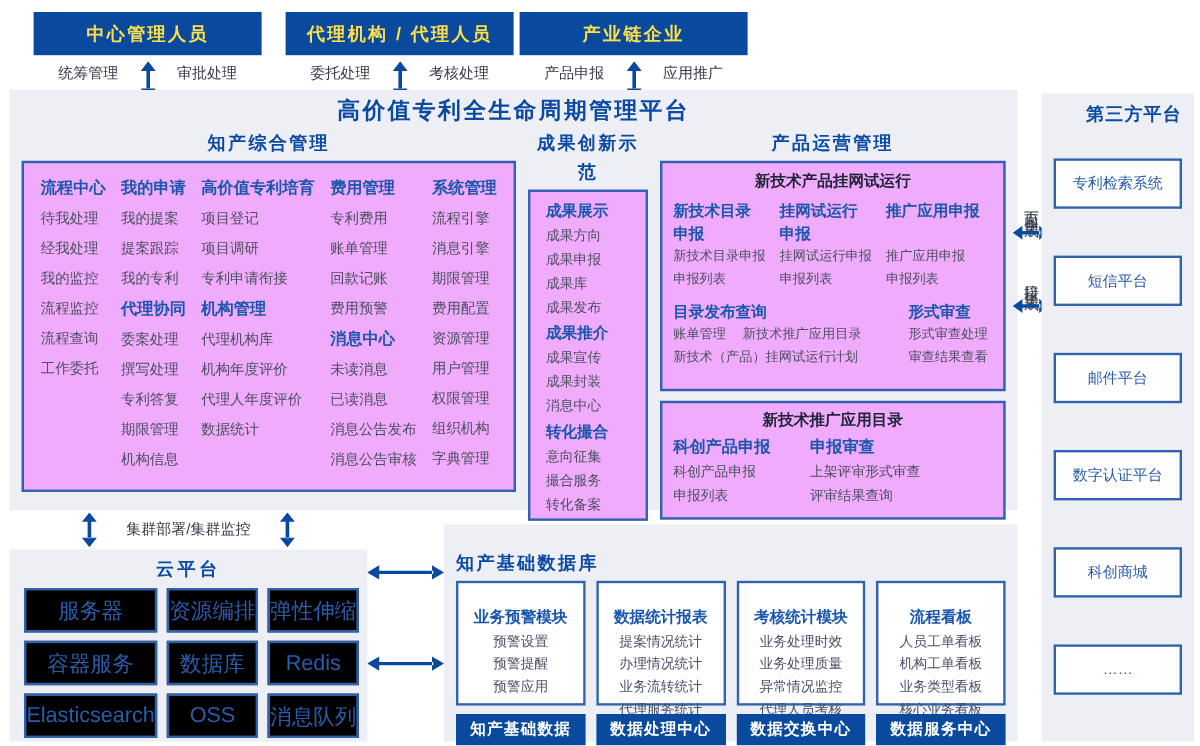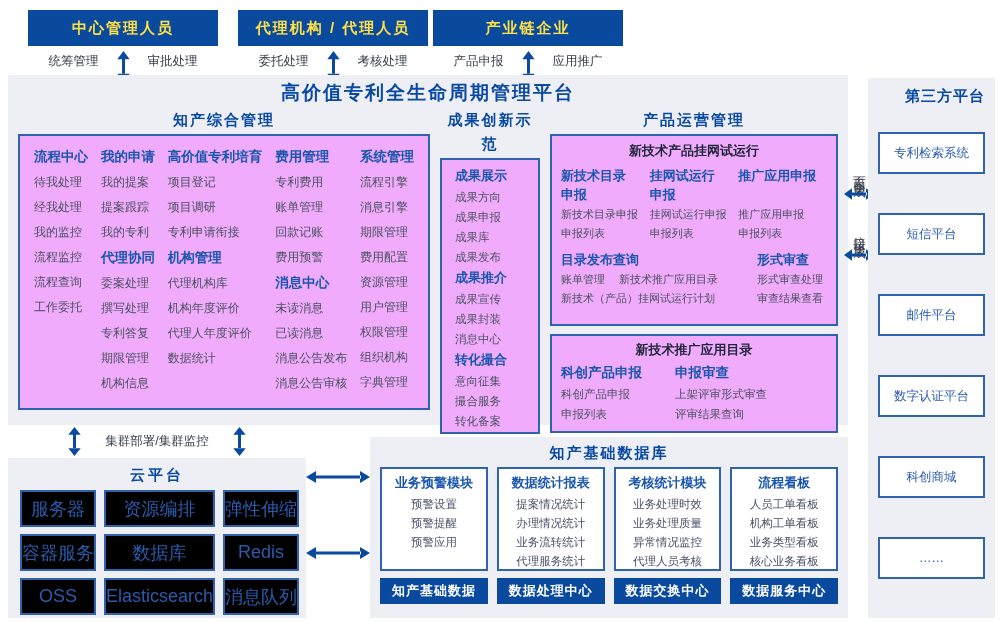--- a/index.html
+++ b/index.html
@@ -97,25 +97,25 @@
   .cloud-box { height: 37px; background: #000000; border: 2px solid var(--border); display: flex;
     align-items: center; justify-content: center; color: var(--boxtext); font-size: 18px; white-space: nowrap; }
 
   .link-arrow { position: absolute; }
   .link1 { left: 306px; top: 470px; }
   .link2 { left: 306px; top: 546px; }
 
   
   .db { position: absolute; left: 370px; top: 437px; width: 478px; height: 181px;
     background: var(--panel); padding: 4px 10px 0; }
-  .db-title { text-align: center; font-weight: bold; font-size: 15px; color: var(--title);
-    letter-spacing: 2px; line-height: 24px; }
+  .db-title { font-weight: bold; font-size: 15px; color: var(--title);
+    letter-spacing: 2px; line-height: 24px; margin-top: 17px; }
   .db-modules { display: flex; gap: 9px; margin-top: 2px; }
   .db-module { flex: 1; display: flex; flex-direction: column; }
-  .db-box { height: 104px; background: #fff; border: 2px solid var(--border); padding-top: 2px;
+  .db-box { height: 104px; background: #fff; border: 2px solid var(--border); padding-top: 16px;
     text-align: center; white-space: nowrap; }
   .db-box .g-head { line-height: 24px; font-size: 13px; }
   .db-box .g-item { font-size: 11.5px; line-height: 19px; color: #4a5068; }
   .db-footer { height: 26px; margin-top: 7px; background: var(--navy); color: #fff; font-weight: bold;
     font-size: 13px; display: flex; align-items: center; justify-content: center; letter-spacing: 1px; }
 
   svg { display: block; }
 </style>
 </head>
 <body>
@@ -491,23 +491,23 @@
         <div class="cloud-box">资源编排</div>
 
         <div class="cloud-box">弹性伸缩</div>
 
         <div class="cloud-box">容器服务</div>
 
         <div class="cloud-box">数据库</div>
 
         <div class="cloud-box">Redis</div>
 
+        <div class="cloud-box">Elasticsearch</div>
+
         <div class="cloud-box">OSS</div>
-
-        <div class="cloud-box">Elasticsearch</div>
 
         <div class="cloud-box">消息队列</div>
       </div>
   </div>
 
   <svg class="link-arrow link1" width="64" height="14" viewBox="0 0 64 14">
     <path d="M0 7 L10 1 V13 Z M9 5.6 h46 v2.8 H9 Z M64 7 L54 1 V13 Z" fill="#0a4a9e"></path>
   </svg>
   <svg class="link-arrow link2" width="64" height="14" viewBox="0 0 64 14">
     <path d="M0 7 L10 1 V13 Z M9 5.6 h46 v2.8 H9 Z M64 7 L54 1 V13 Z" fill="#0a4a9e"></path>

